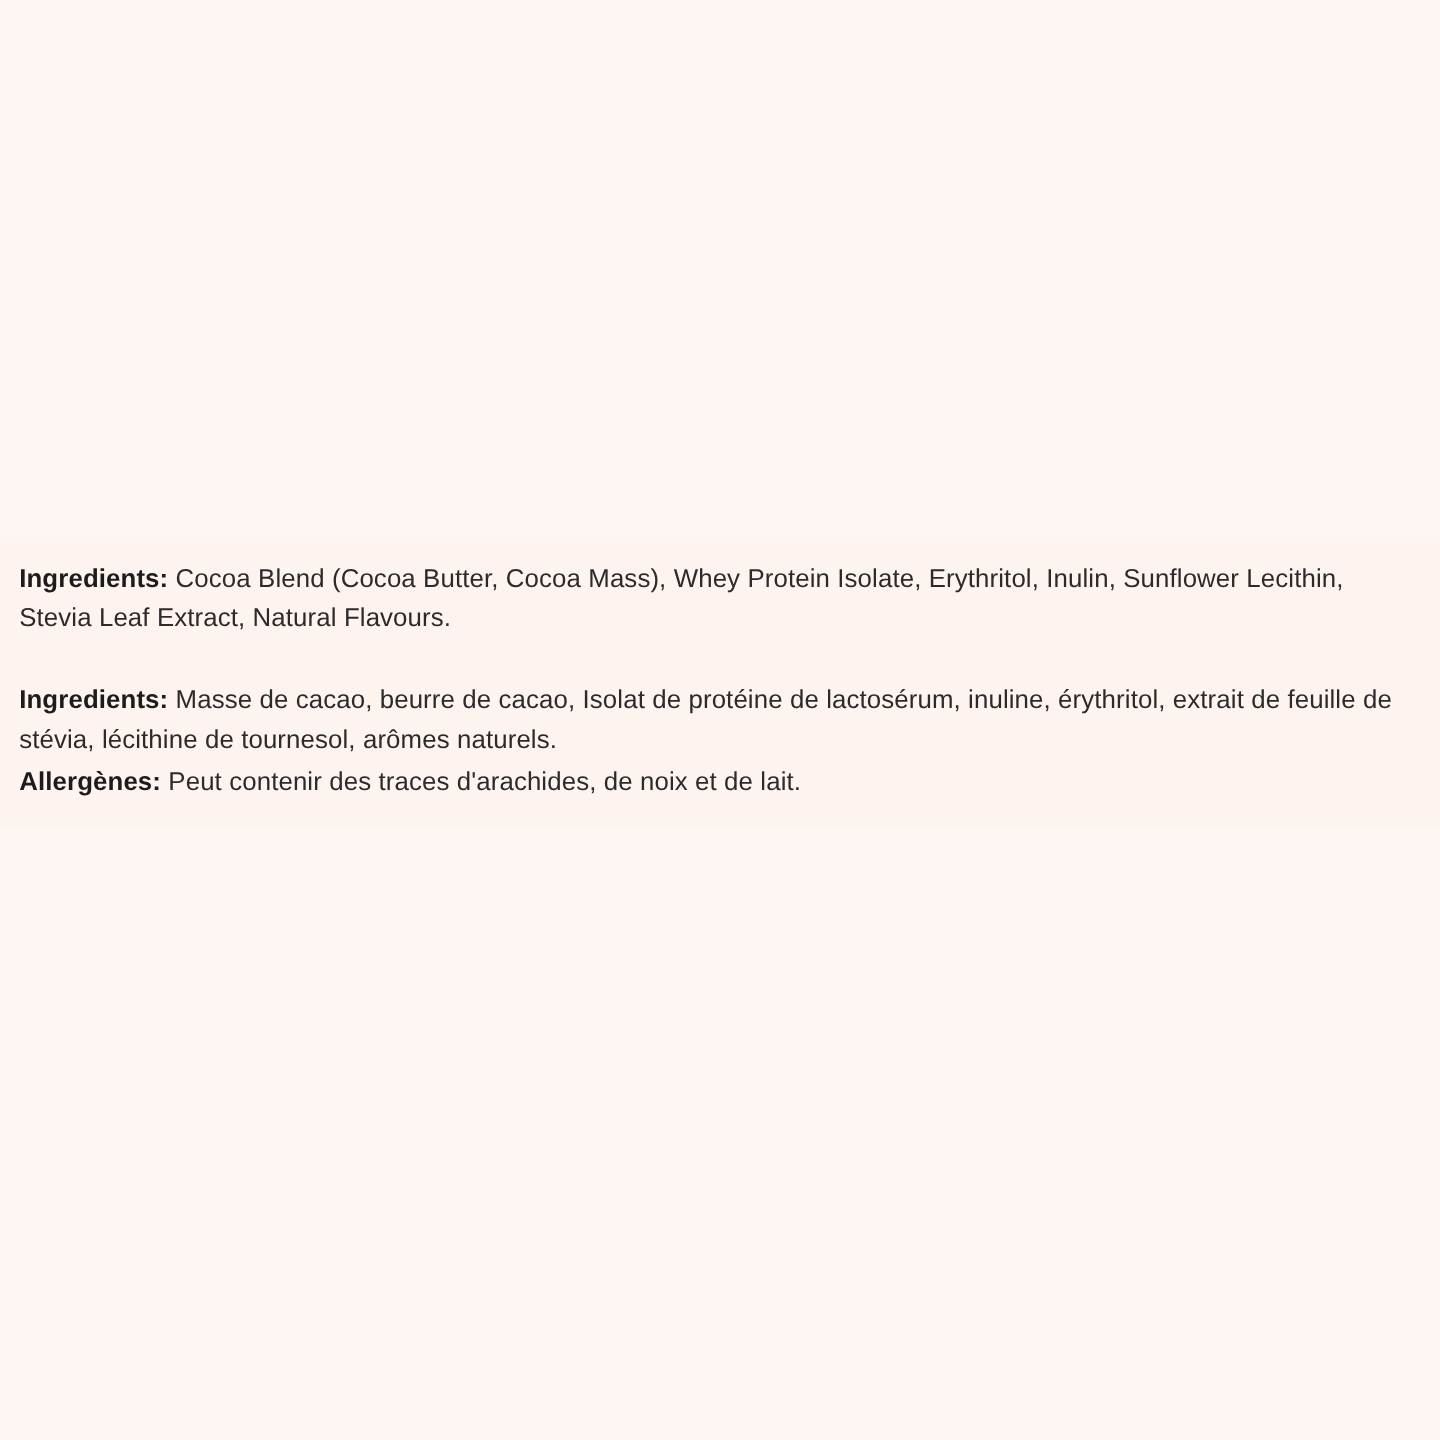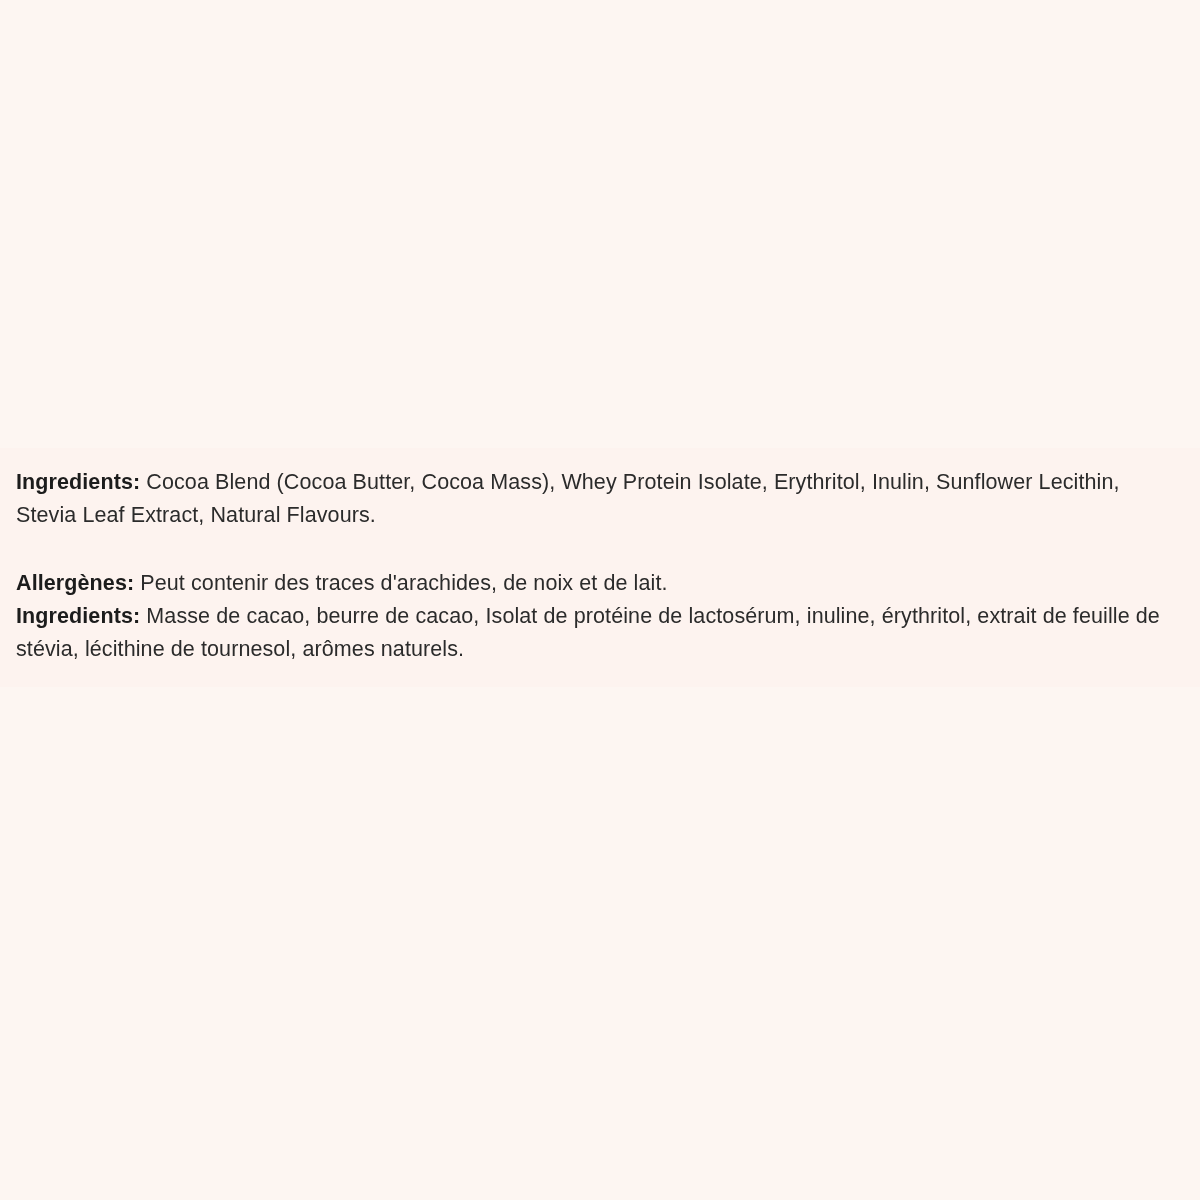--- a/index.html
+++ b/index.html
@@ -54,18 +54,18 @@
 <body>
 
 <div class="page">
   <div class="label-panel">
 
     <div class="block">
       <p class="para"><strong>Ingredients:</strong><span> Cocoa Blend (Cocoa Butter, Cocoa Mass), Whey Protein Isolate, Erythritol, Inulin, Sunflower Lecithin, Stevia Leaf Extract, Natural Flavours.</span></p>
     </div>
 
     <div class="block">
+      <p class="para"><strong>Ingredients:</strong><span> Masse de cacao, beurre de cacao, Isolat de protéine de lactosérum, inuline, érythritol, extrait de feuille de stévia, lécithine de tournesol, arômes naturels.</span></p>
       <p class="para allergen-line"><strong>Allergènes:</strong><span> Peut contenir des traces d'arachides, de noix et de lait.</span></p>
-      <p class="para"><strong>Ingredients:</strong><span> Masse de cacao, beurre de cacao, Isolat de protéine de lactosérum, inuline, érythritol, extrait de feuille de stévia, lécithine de tournesol, arômes naturels.</span></p>
     </div>
 
   </div>
 </div>
 
 </body></html>

